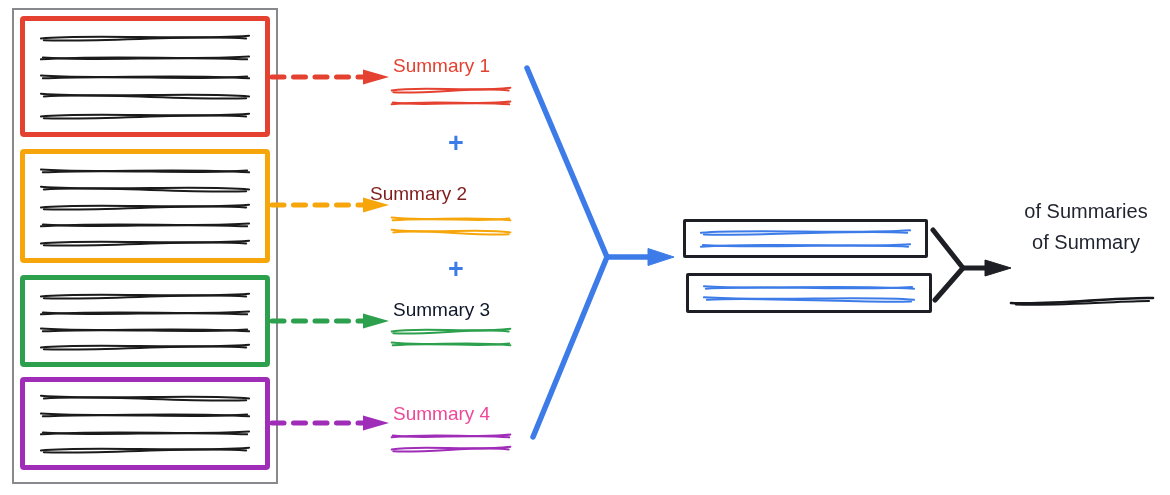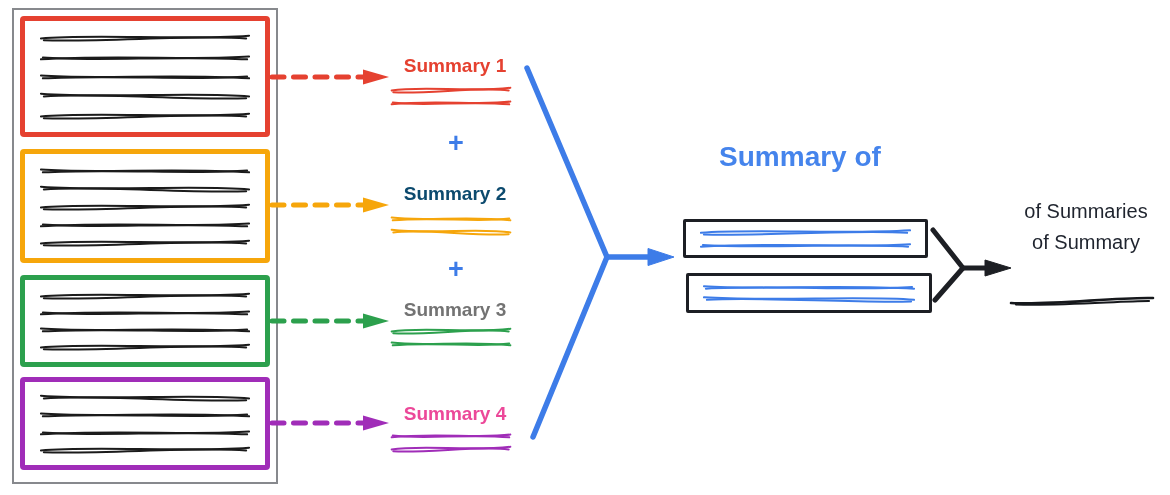--- a/index.html
+++ b/index.html
@@ -24,24 +24,24 @@
 
   
   .darr{width:130px;height:20px;}
   .darr line{fill:none;stroke-width:5;stroke-linecap:round;}
   .darr-red line{stroke:#e54130;}   .darr-red path{fill:#e54130;}
   .darr-orange line{stroke:#f6a60b;}.darr-orange path{fill:#f6a60b;}
   .darr-green line{stroke:#2ca04d;} .darr-green path{fill:#2ca04d;}
   .darr-purple line{stroke:#a02db8;}.darr-purple path{fill:#a02db8;}
 
   
-  .slabel{width:124px;text-align:center;font-size:19px;font-weight:700;white-space:nowrap;}
+  .slabel{width:124px;text-align:left;font-size:19px;font-weight:400;white-space:nowrap;}
   .sl1{left:393px;top:55px;color:#e54130;}
-  .sl2{left:393px;top:183px;color:#0c4a6e;}
-  .sl3{left:393px;top:299px;color:#737373;}
+  .sl2{left:370px;top:183px;color:#7f1d1d;}
+  .sl3{left:393px;top:299px;color:#0f172a;}
   .sl4{left:393px;top:403px;color:#ec4899;}
   .sscrib{width:122px;display:flex;flex-direction:column;gap:2px;}
   .ss1{left:390px;top:84px;color:#e54130;}
   .ss2{left:390px;top:213px;color:#f6a60b;}
   .ss3{left:390px;top:325px;color:#2ca04d;}
   .ss4{left:390px;top:430px;color:#a02db8;}
 
   .plus{width:30px;text-align:center;font-size:27px;font-weight:700;color:#3d7ce8;line-height:32px;}
   .p1{left:441px;top:127px;}
   .p2{left:441px;top:253px;}
@@ -215,21 +215,20 @@
       </svg>
   </div>
 
   <svg class="abs merge-svg" style="left:515px;top:58px" width="170" height="392" viewBox="0 0 170 392">
     <path d="M12 10 L92 199 L18 379" fill="none" stroke-width="5.5" stroke-linecap="round" stroke-linejoin="round"></path>
     <line x1="92" y1="199" x2="136" y2="199" stroke-width="5.5" stroke-linecap="round"></line>
     <path d="M133 190.5 L159 199 L133 207.5 Z" fill="#3d7ce8" stroke="none"></path>
   </svg>
 
   <div class="abs mtitle">
-    <div>Summary of</div>
   </div>
 
   <div class="abs bluebox bb1">
     <svg class="scrib" viewBox="0 0 220 12" preserveAspectRatio="none">
         <use href="#sl-a"></use>
       </svg>
     <svg class="scrib flip" viewBox="0 0 220 12" preserveAspectRatio="none">
         <use href="#sl-b"></use>
       </svg>
   </div>

